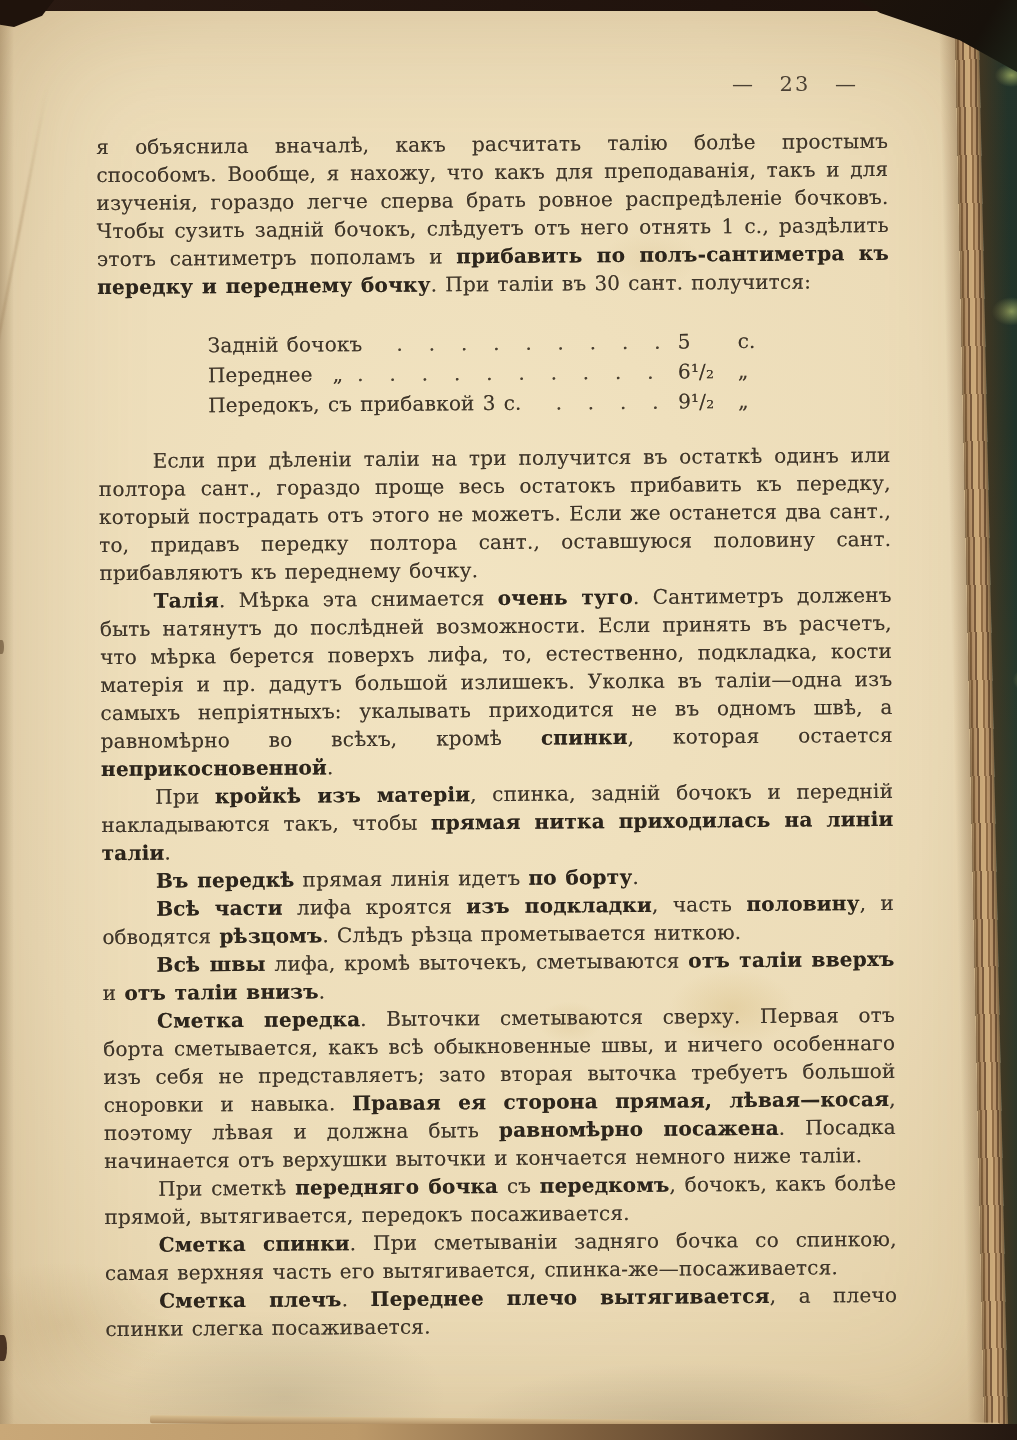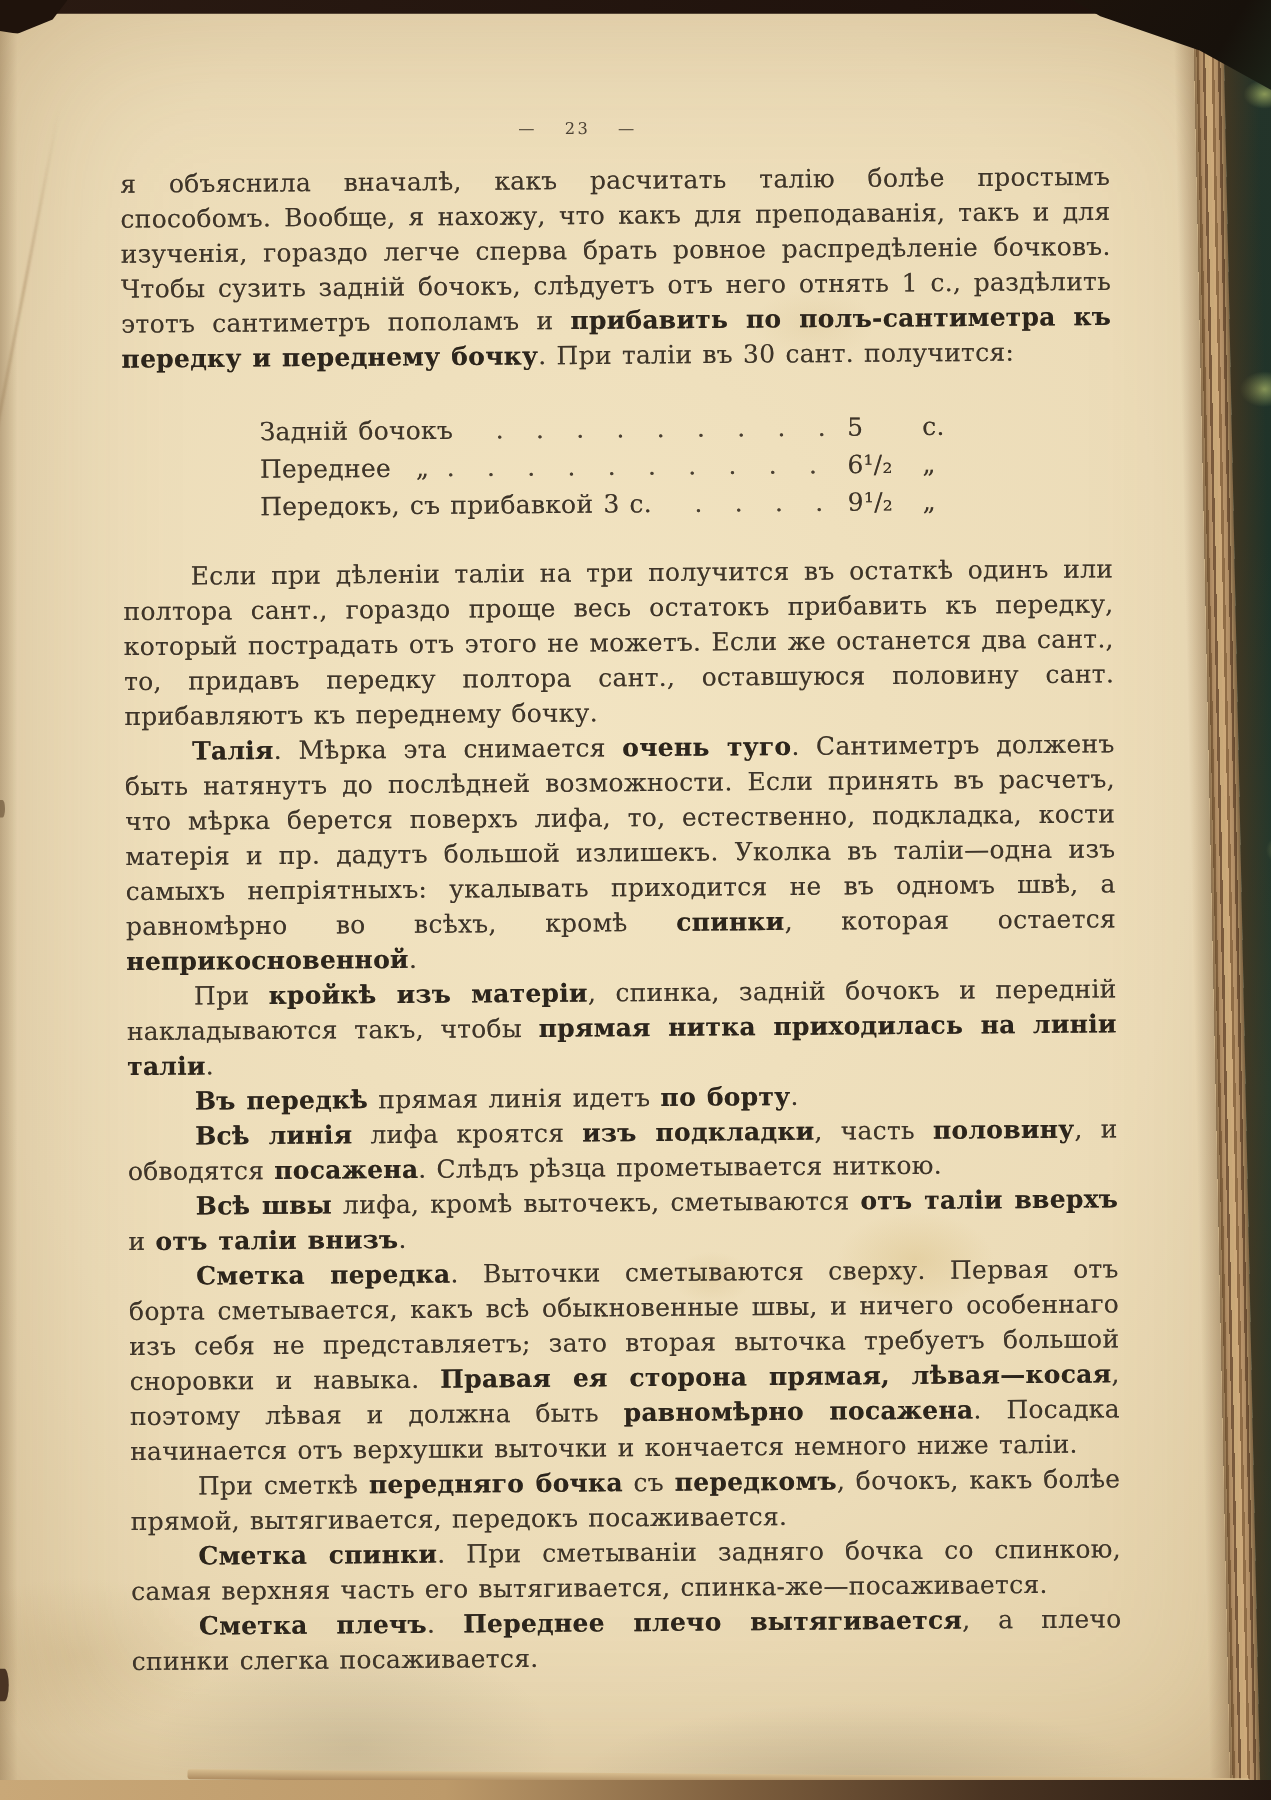--- a/index.html
+++ b/index.html
@@ -70,22 +70,22 @@
     clip-path:polygon(0 0,100% 0,78% 58%,26% 100%,0 92%);}
   .corner-tr{position:absolute;left:858px;top:0;width:159px;height:72px;background:linear-gradient(120deg,#1d130c,#17110b 70%,#1c2318);
     clip-path:polygon(0 0,100% 0,100% 100%,64% 56%,14% 18%);}
   .bottom-edge{position:absolute;left:150px;bottom:13px;width:850px;height:8px;transform:rotate(0.5deg);
     background:linear-gradient(180deg,#d8bd8e,#a8855a);border-radius:2px;opacity:.9;}
   .binding-bottom{position:absolute;left:0;bottom:0;width:1017px;height:16px;
     background:linear-gradient(90deg,#c9a878 0%,#bd9a6a 35%,#7e5f3e 58%,#4a3422 78%,#241811 100%);}
 
   
   .page-number{
-    position:absolute;left:66px;top:96px;width:792px;text-align:center;
-    font-size:13px;color:#4b4134;letter-spacing:2px;word-spacing:16px;
+    position:absolute;left:66px;top:72px;width:792px;text-align:right;
+    font-size:21px;color:#4b4134;letter-spacing:2px;word-spacing:16px;
   }
   .text-block{
     position:absolute;left:96px;top:130px;width:792px;
     transform:rotate(-0.45deg);transform-origin:center top;
     font-size:20px;line-height:28px;color:#3e352a;
     text-align:justify;word-spacing:1.5px;letter-spacing:.2px;
     text-shadow:0 0 .4px rgba(60,45,25,.55);
   }
   .para{margin:0;text-indent:54px;}
   .para.first{text-indent:0;}
@@ -134,21 +134,21 @@
         <span class="mleader">. . . . . . .</span>
         <span class="mvalue">9¹/₂</span>
         <span class="munit">„</span>
       </div>
     </div>
 
     <p class="para"><span>Если при дѣленіи таліи на три получится въ остаткѣ одинъ или полтора сант., гораздо проще весь остатокъ прибавить къ передку, который пострадать отъ этого не можетъ. Если же останется два сант., то, придавъ передку полтора сант., оставшуюся половину сант. прибавляютъ къ переднему бочку.</span></p>
     <p class="para"><span class="b">Талія</span><span>. Мѣрка эта снимается </span><span class="b">очень туго</span><span>. Сантиметръ долженъ быть натянутъ до послѣдней возможности. Если принять въ расчетъ, что мѣрка берется поверхъ лифа, то, естественно, подкладка, кости матерія и пр. дадутъ большой излишекъ. Уколка въ таліи—одна изъ самыхъ непріятныхъ: укалывать приходится не въ одномъ швѣ, а равномѣрно во всѣхъ, кромѣ </span><span class="b">спинки</span><span>, которая остается </span><span class="b">неприкосновенной</span><span>.</span></p>
     <p class="para"><span>При </span><span class="b">кройкѣ изъ матеріи</span><span>, спинка, задній бочокъ и передній накладываются такъ, чтобы </span><span class="b">прямая нитка приходилась на линіи таліи</span><span>.</span></p>
     <p class="para"><span class="b">Въ передкѣ</span><span> прямая линія идетъ </span><span class="b">по борту</span><span>.</span></p>
-    <p class="para"><span class="b">Всѣ линія</span><span> лифа кроятся </span><span class="b">изъ подкладки</span><span>, часть </span><span class="b">половину</span><span>, и обводятся </span><span class="b">посажена</span><span>. Слѣдъ рѣзца прометывается ниткою.</span></p>
+    <p class="para"><span class="b">Всѣ части</span><span> лифа кроятся </span><span class="b">изъ подкладки</span><span>, часть </span><span class="b">половину</span><span>, и обводятся </span><span class="b">рѣзцомъ</span><span>. Слѣдъ рѣзца прометывается ниткою.</span></p>
     <p class="para"><span class="b">Всѣ швы</span><span> лифа, кромѣ выточекъ, сметываются </span><span class="b">отъ таліи вверхъ</span><span> и </span><span class="b">отъ таліи внизъ</span><span>.</span></p>
     <p class="para"><span class="b">Сметка передка</span><span>. Выточки сметываются сверху. Первая отъ борта сметывается, какъ всѣ обыкновенные швы, и ничего особеннаго изъ себя не представляетъ; зато вторая выточка требуетъ большой сноровки и навыка. </span><span class="b">Правая ея сторона прямая, лѣвая—косая</span><span>, поэтому лѣвая и должна быть </span><span class="b">равномѣрно посажена</span><span>. Посадка начинается отъ верхушки выточки и кончается немного ниже таліи.</span></p>
     <p class="para"><span>При сметкѣ </span><span class="b">передняго бочка</span><span> съ </span><span class="b">передкомъ</span><span>, бочокъ, какъ болѣе прямой, вытягивается, передокъ посаживается.</span></p>
     <p class="para"><span class="b">Сметка спинки</span><span>. При сметываніи задняго бочка со спинкою, самая верхняя часть его вытягивается, спинка-же—посаживается.</span></p>
     <p class="para"><span class="b">Сметка плечъ</span><span>. </span><span class="b">Переднее плечо вытягивается</span><span>, а плечо спинки слегка посаживается.</span></p>
   </div>
 </div>
 
 <div class="right-assembly">
   <div class="gutter-shadow"></div>

